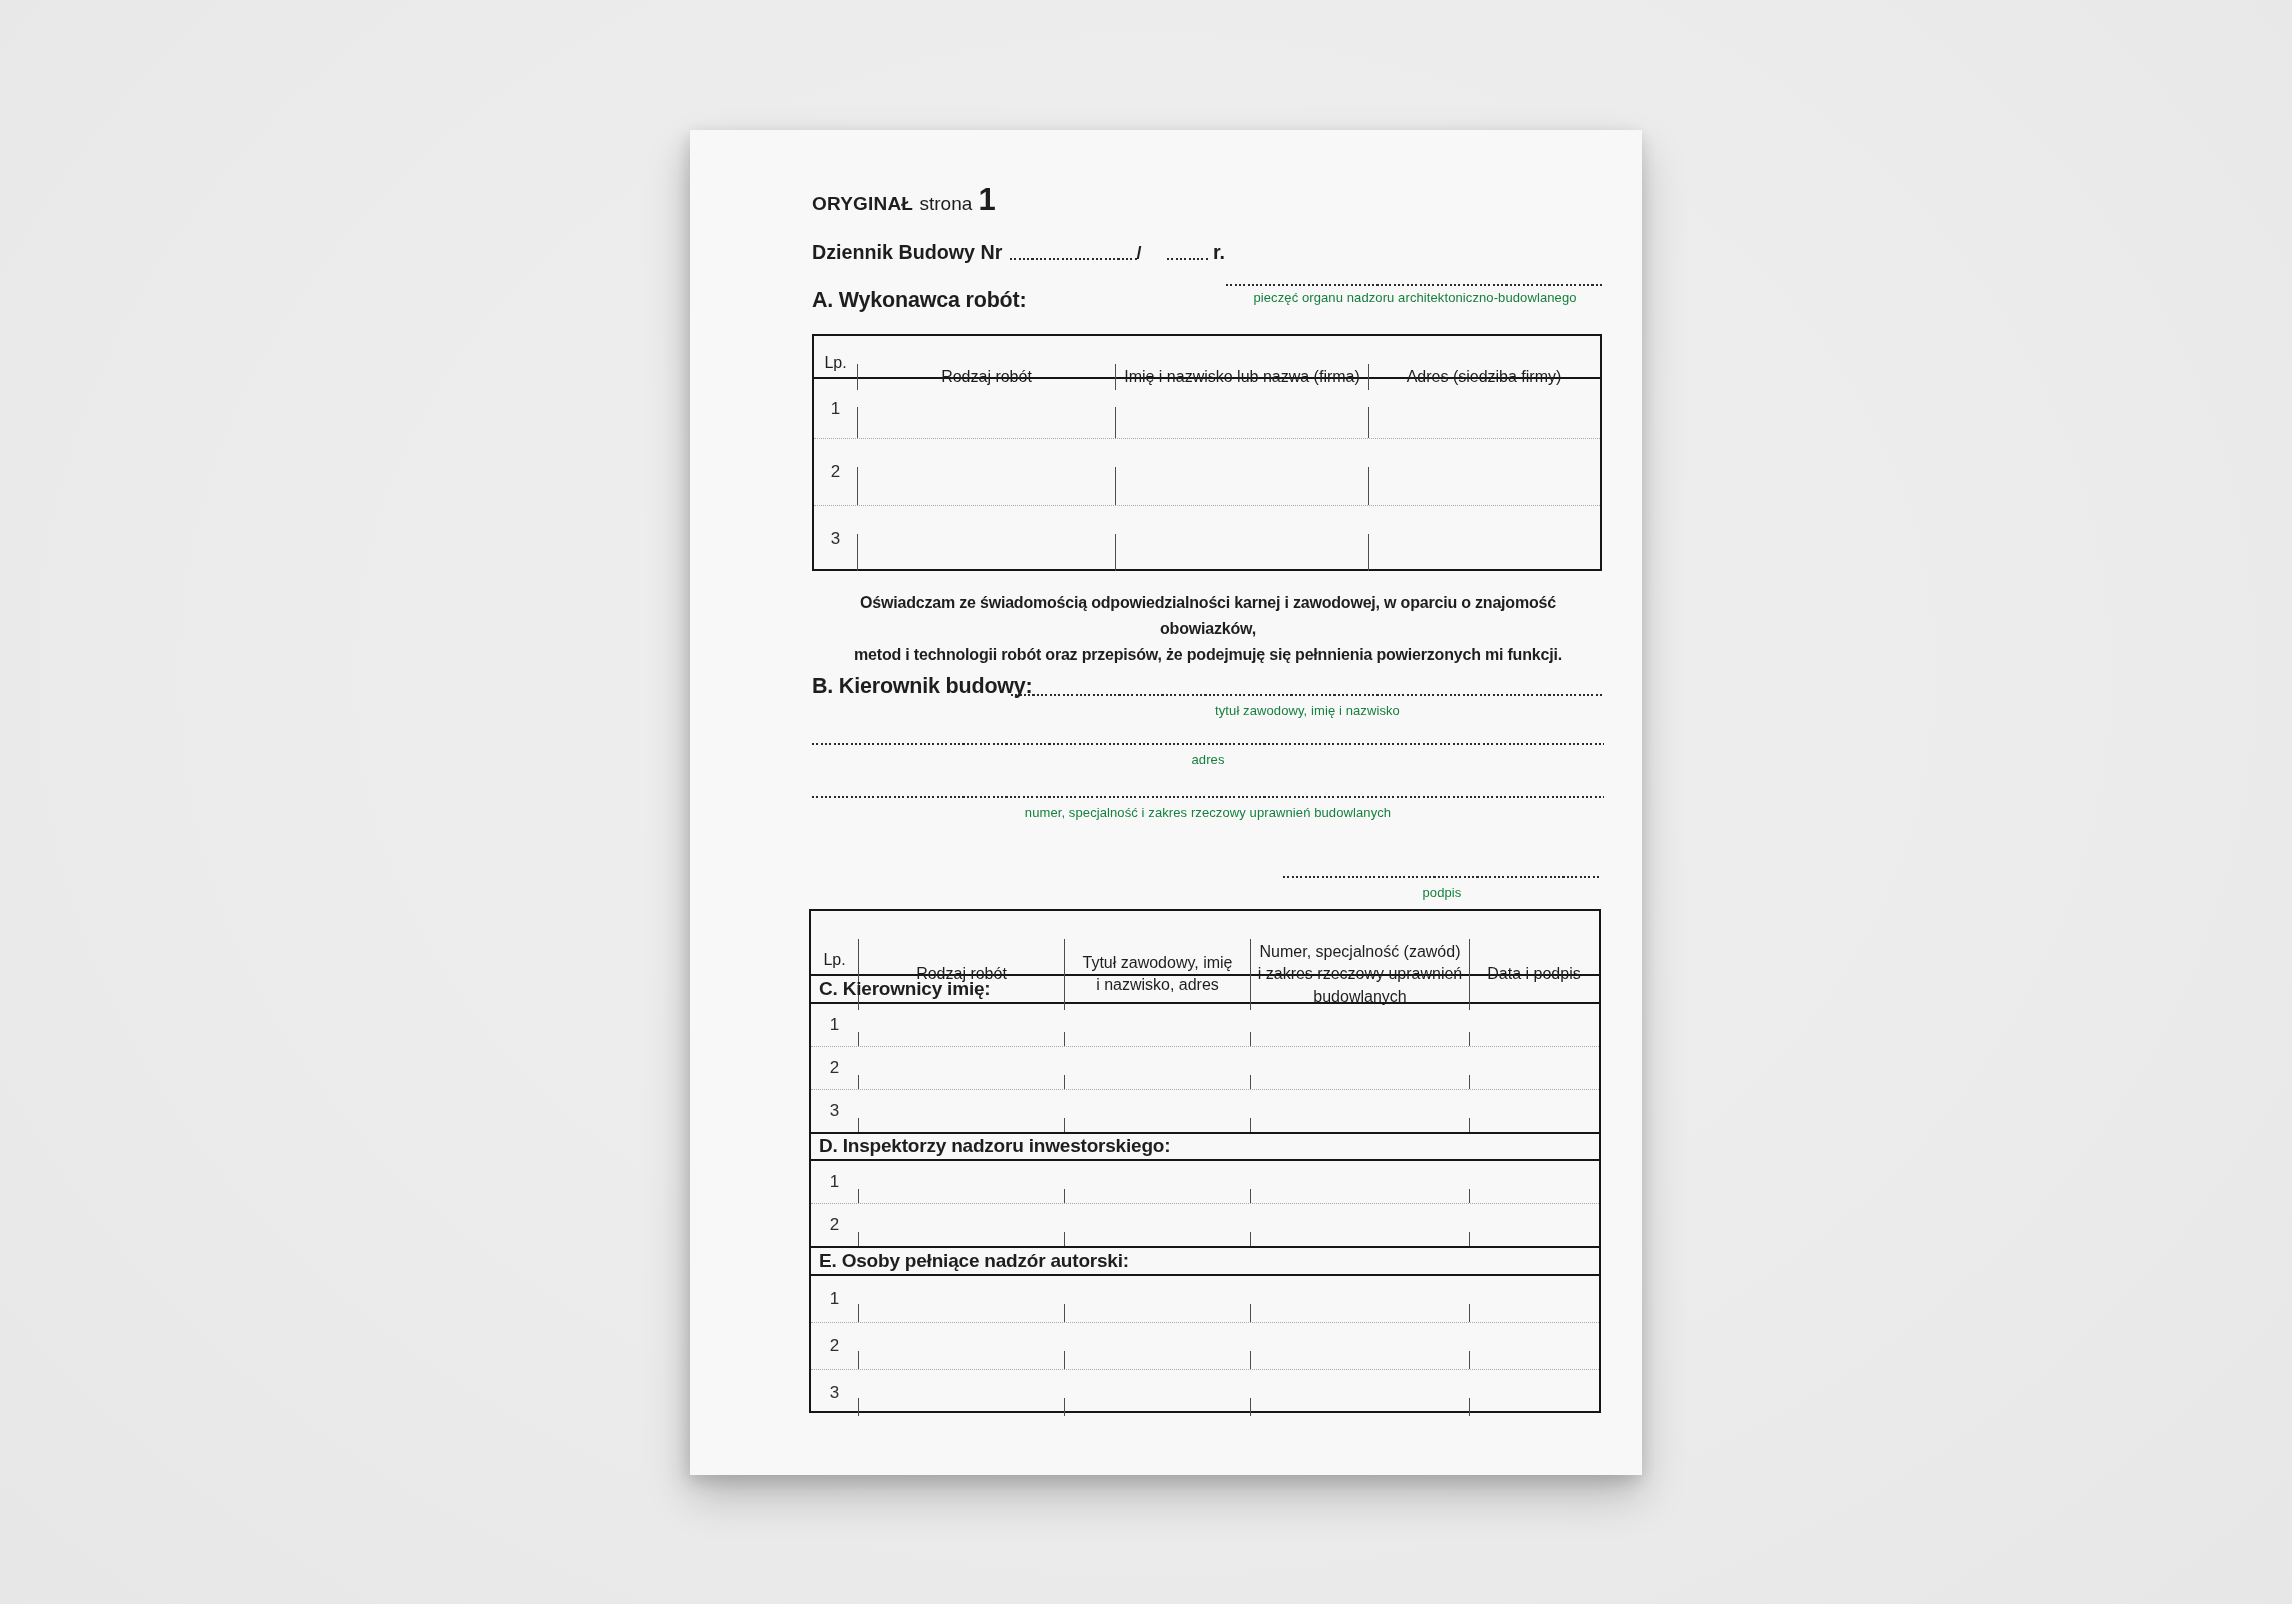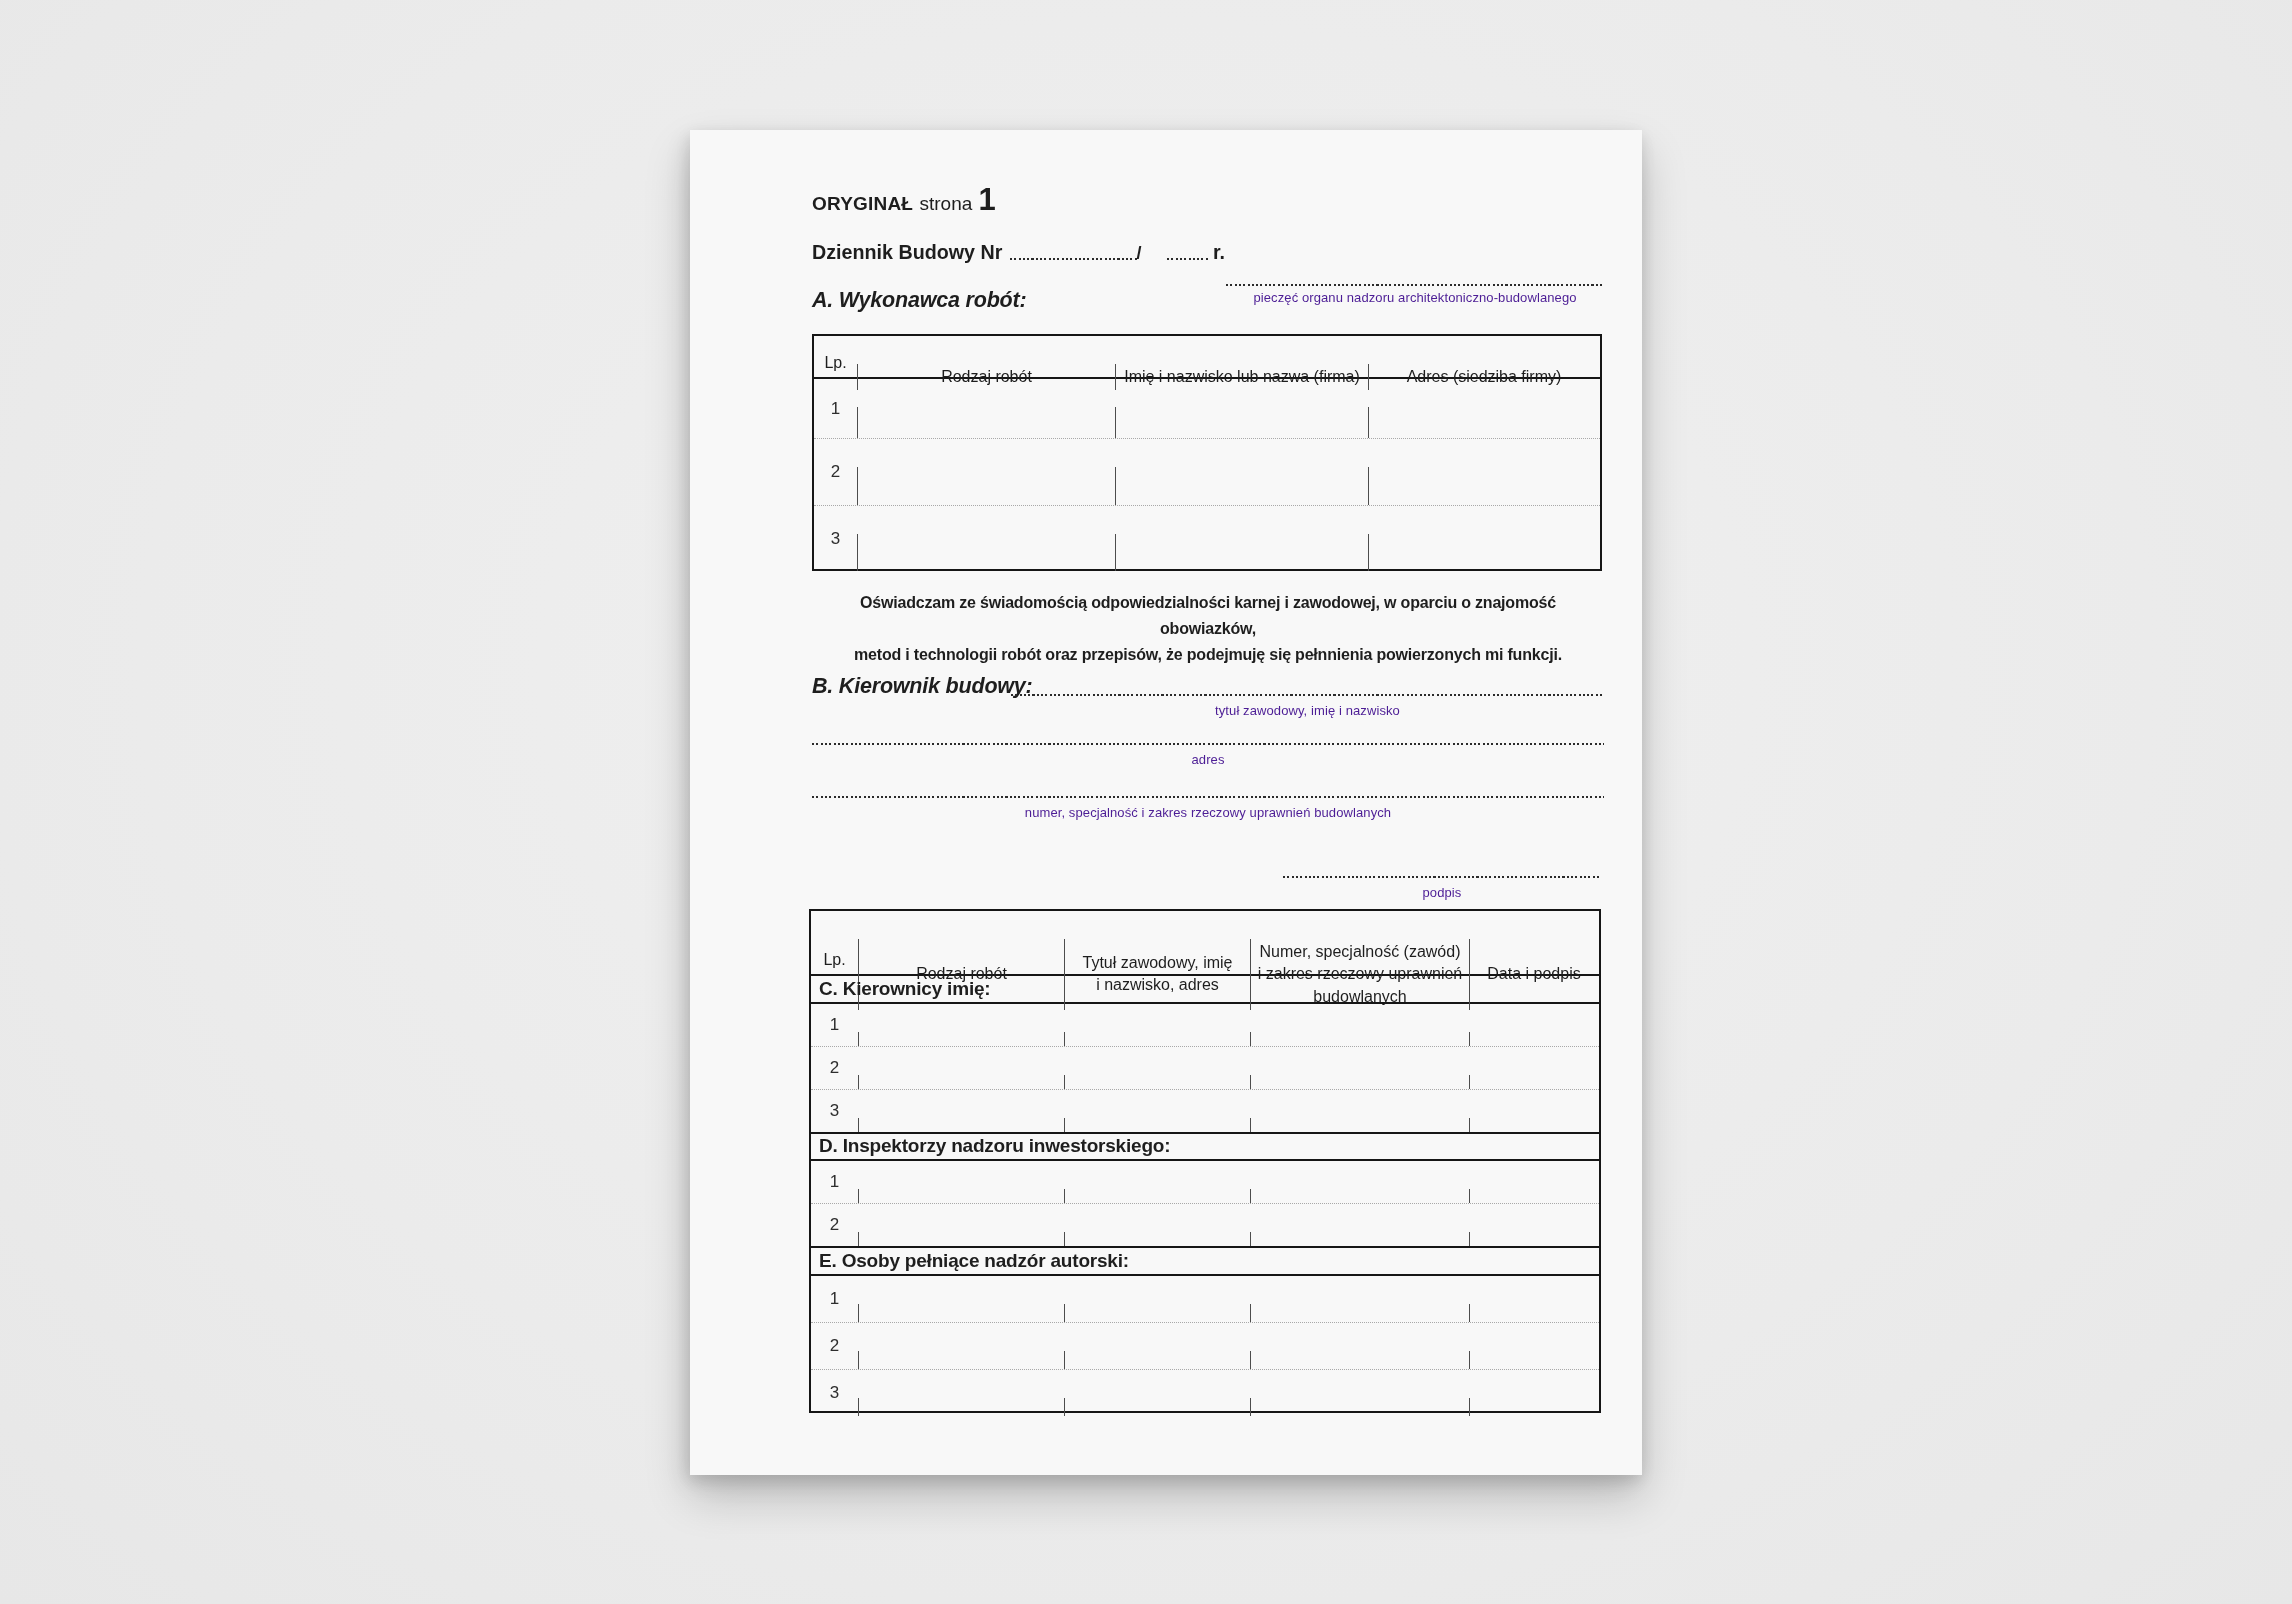--- a/index.html
+++ b/index.html
@@ -31,25 +31,25 @@
     height:2.3px;
   }
   .journal .leader{display:inline-block;align-self:flex-end;margin:0 0 3.6px 7.2px;width:127px;}
   .journal .slash{font-weight:bold;font-size:18px;}
   .journal .leader2{display:inline-block;align-self:flex-end;margin:0 5.4px 3.6px 25px;width:41px;}
   .journal .suffix{font-weight:bold;font-size:19.7px;}
 
   
   .stamp{left:536px;top:154px;width:378px;}
   .stamp .leader{width:100%;}
-  .caption{font-size:13px;color:#4c1d95;text-align:center;letter-spacing:0.1px;}
+  .caption{font-size:13px;color:#15803d;text-align:center;letter-spacing:0.1px;}
   .stamp .caption{margin-top:3.6px;}
 
   
-  .sec-title{font-weight:bold;font-size:21.5px;letter-spacing:-0.2px;font-style:italic;}
+  .sec-title{font-weight:bold;font-size:21.5px;letter-spacing:-0.2px;}
   .titleA{left:122px;top:158px;}
 
   
   .tbl{border:2.7px solid #161616;background:#f8f8f8;box-sizing:border-box;}
   .row{display:grid;}
   .cell{box-sizing:border-box;display:flex;align-items:center;justify-content:center;}
   .cell.vline{border-left:1.3px solid #4d4d4d;margin-top:28px;}
   .cell.head{font-size:16px;line-height:22.4px;text-align:center;white-space:pre-line;padding:1.8px 5.4px;}
   .cell.num{font-size:17px;color:#2e2e2e;}
   .dotsep{border-top:1.8px dotted #a9a9a9;}

